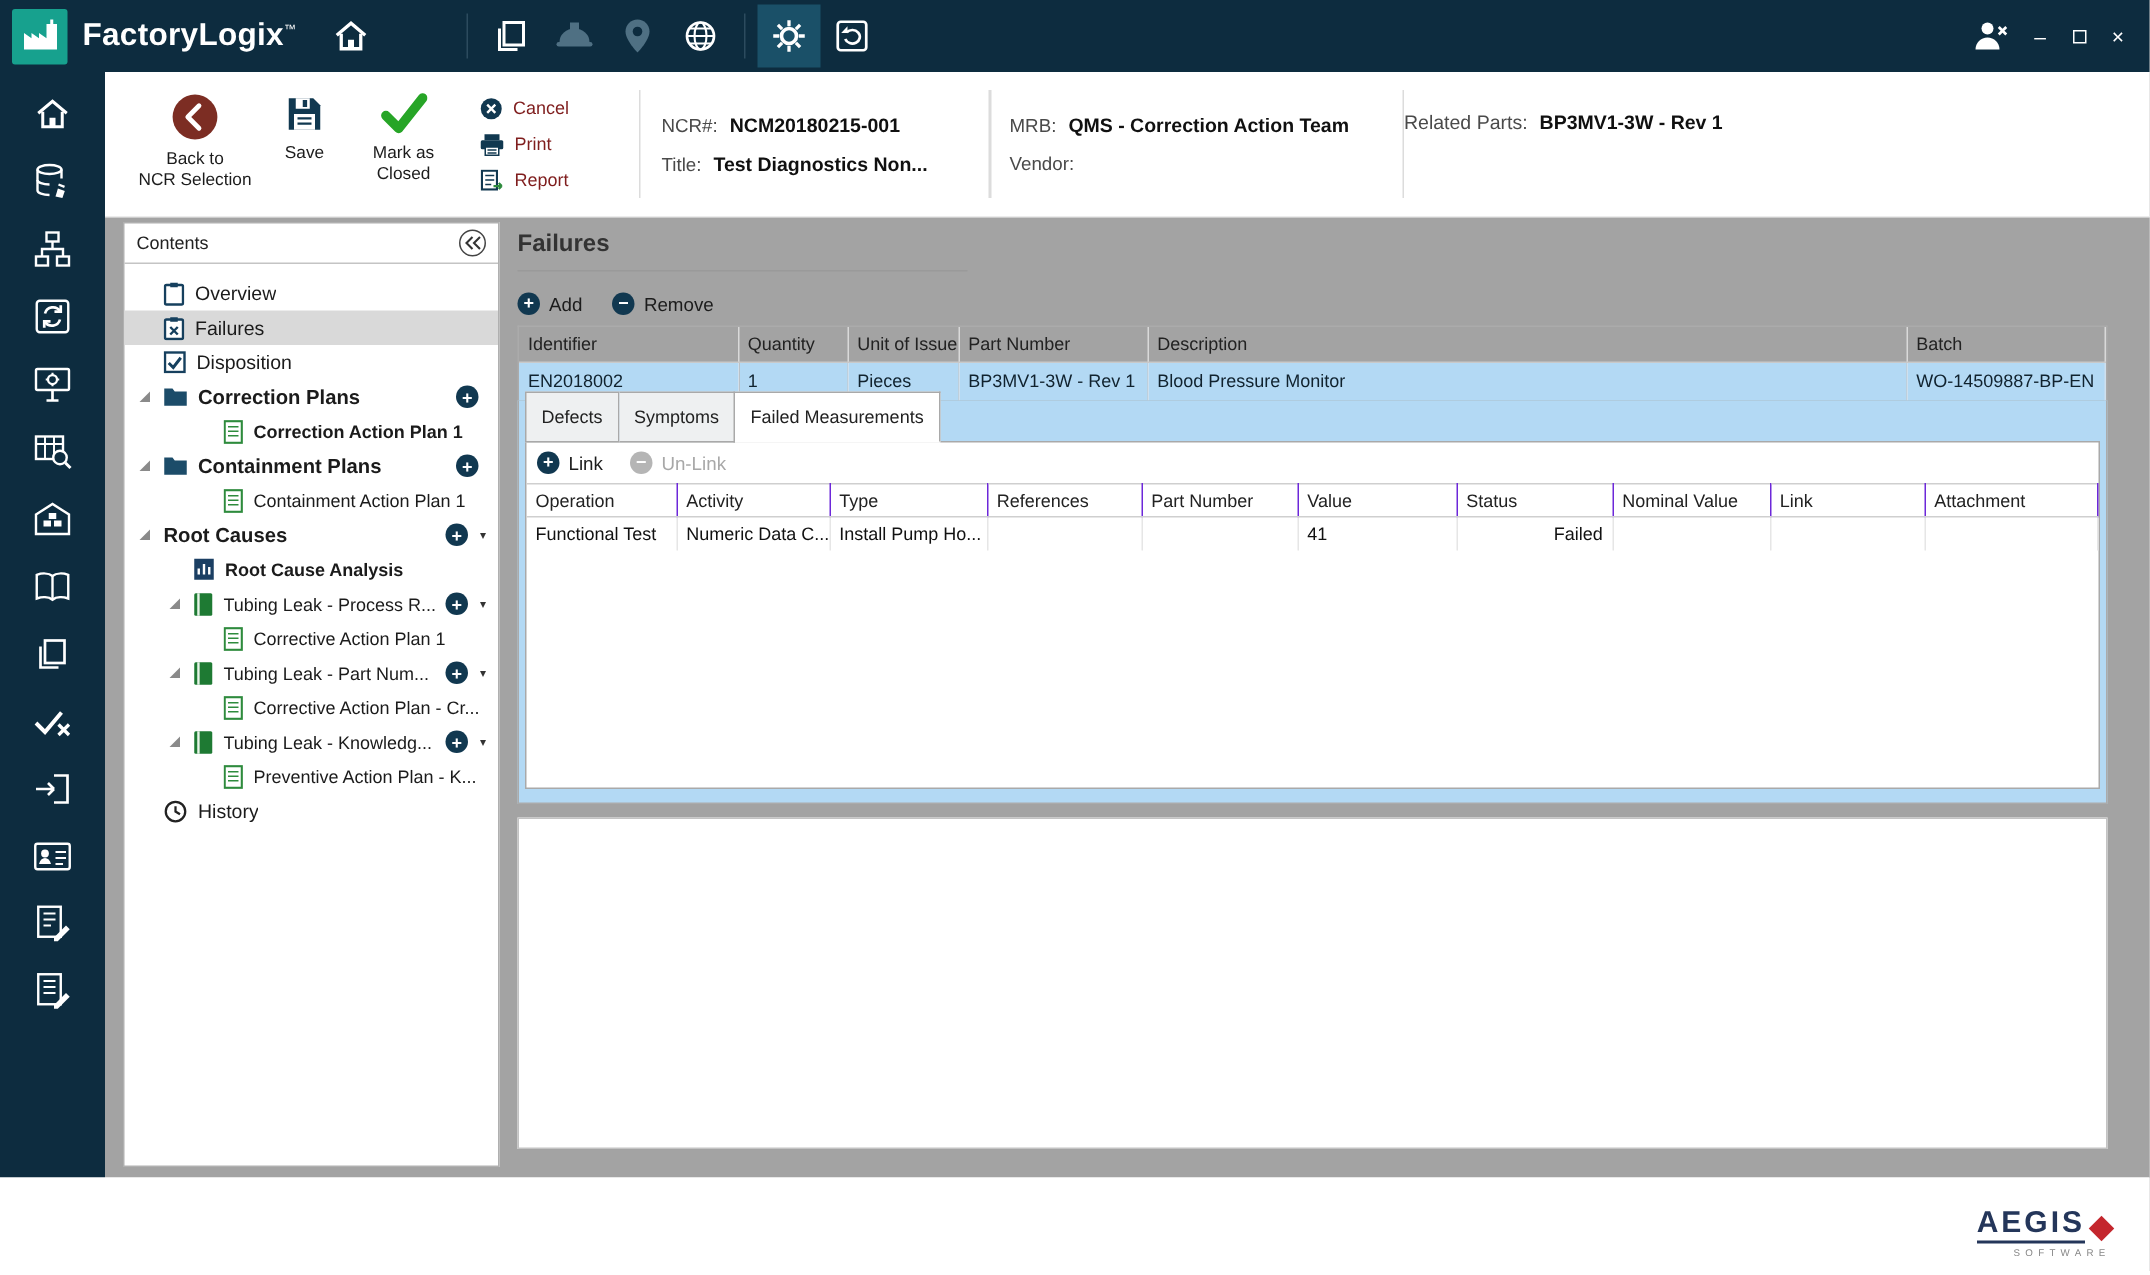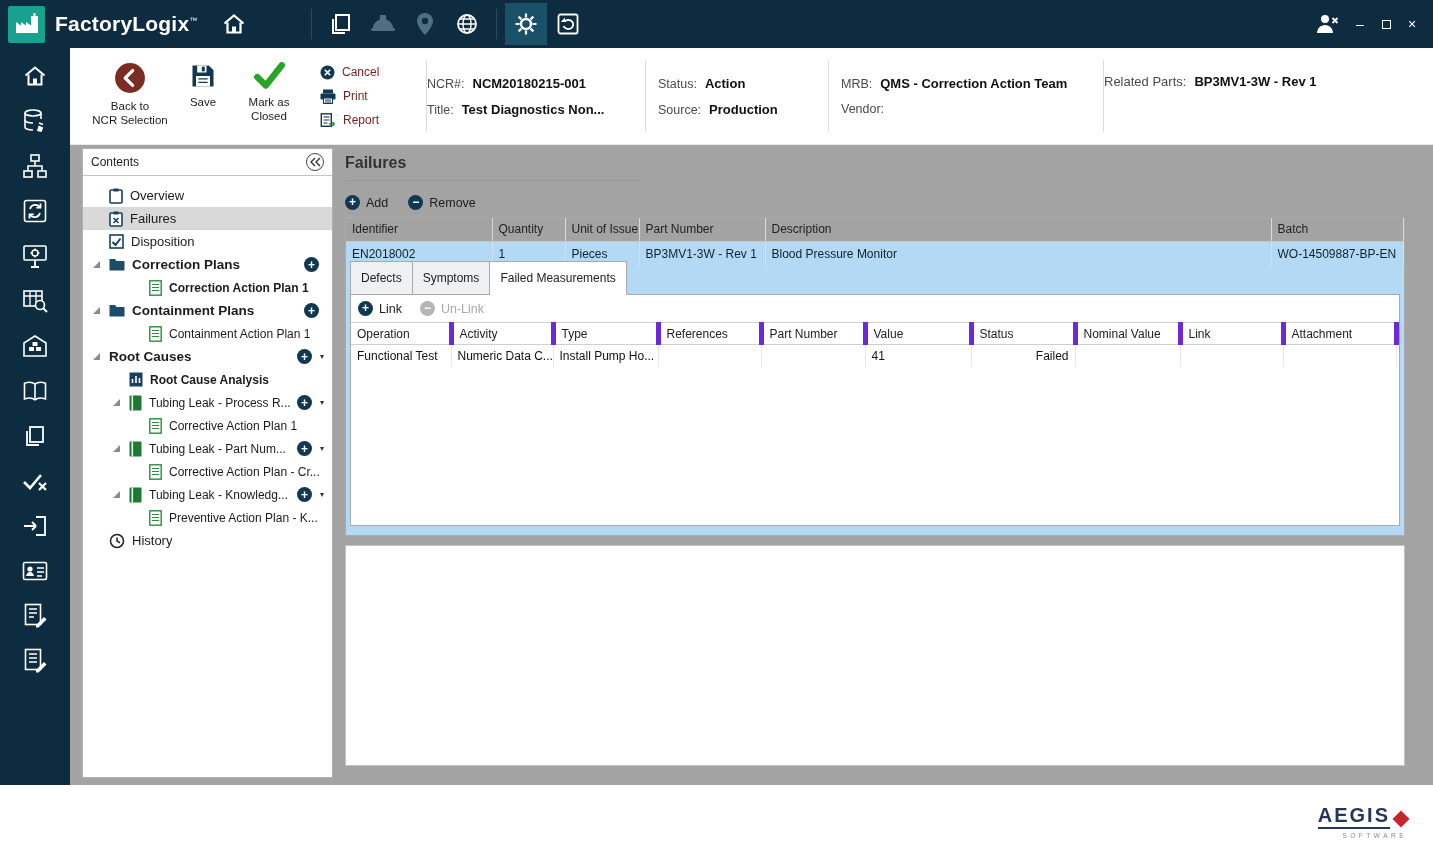--- a/index.html
+++ b/index.html
@@ -77,21 +77,21 @@
   .mtable th{height:23px;font-weight:400;font-size:12px;text-align:left;padding:0 6px;border-right:1px solid #d9d9d9;border-bottom:1px solid #c9c9c9;color:#222;overflow:hidden;white-space:nowrap;}
   .mtable td{height:26px;font-size:12px;padding:0 6px;border-right:1px solid #cfe0ee;color:#10222e;overflow:hidden;white-space:nowrap;}
   .selrow td{background:#b3d9f4;}
   .bluewrap{background:#b3d9f4;padding:3px 4px 9px 4px;border:1px solid #ababab;border-top:none;}
   .tabstrip{display:flex;align-items:flex-end;height:25px;}
   .tab{height:24px;padding:16px 10px;font-size:12px;display:flex;align-items:center;background:#eef0f1;border:1px solid #a9a9a9;border-left:none;cursor:pointer;color:#222;}
   .tab:first-child{border-left:1px solid #a9a9a9;}
   .tab.active{background:#fff;border-bottom:1px solid #fff;height:25px;position:relative;z-index:2;}
   .detailbox{background:#fff;border:1px solid #a9a9a9;margin-top:-1px;height:232px;}
   .linkbar{display:flex;align-items:center;gap:18px;height:27px;padding:0 7px;}
-  .dtable th{height:22px;font-weight:400;font-size:12px;text-align:left;padding:0 6px;border-right:5px solid #6d28d9;border-top:1px solid #cfcfcf;border-bottom:1px solid #cfcfcf;color:#222;overflow:hidden;white-space:nowrap;}
+  .dtable th{height:22px;font-weight:400;font-size:12px;text-align:left;padding:0 6px;border-right:1px solid #6d28d9;border-top:1px solid #cfcfcf;border-bottom:1px solid #cfcfcf;color:#222;overflow:hidden;white-space:nowrap;}
   .dtable td{height:22px;font-size:12px;padding:0 6px;border-right:1px solid #e6e6e6;color:#111;overflow:hidden;white-space:nowrap;}
   .tright{text-align:right;}
   .emptypanel{margin-top:9px;width:1060px;height:221px;border:1px solid #c3c3c3;background:#fff;}
 
   
   .footer{position:absolute;left:0;top:785px;width:1433px;height:65px;background:#fff;}
   .aegis{position:absolute;right:26px;top:18px;}
   .aegis-line{display:flex;align-items:flex-end;}
   .aegis-name{font-size:20px;font-weight:700;color:#24365a;letter-spacing:2px;border-bottom:2px solid #24365a;line-height:24px;}
   .diamond{width:12px;height:12px;background:#c4262d;transform:rotate(45deg);margin-left:5px;margin-bottom:4px;}
@@ -323,41 +323,31 @@
     <button class="smallbtn">
       <svg width="16" height="15" viewBox="0 0 15 15">
           <rect x="0.8" y="0.8" width="10" height="12.5" fill="#fff" stroke="#113850" stroke-width="1.4"></rect>
           <path d="M3 4h6M3 7h6M3 10h4" stroke="#113850" stroke-width="1.1"></path>
           <path d="M8.5 11h5.5M14 11l-2-2M14 11l-2 2" stroke="#2e8b3d" stroke-width="1.5" fill="none"></path>
         </svg>
       <span>Report</span>
     </button>
   </div>
   <div class="vsep" style="margin-left:14px"></div>
-  <div class="infogrp" style="width:218px">
+  <div class="infogrp" style="margin-left:14px;width:218px">
     <div class="inforow">
         <span class="lbl">NCR#:</span>
         <span class="val">NCM20180215-001</span>
       </div>
     <div class="inforow">
         <span class="lbl">Title:</span>
         <span class="val">Test Diagnostics Non...</span>
       </div>
   </div>
   <div class="vsep"></div>
-  <div class="infogrp" style="margin-left:12px;width:170px">
-    <div class="inforow">
-        <span class="lbl">Status:</span>
-        <span class="val">Action</span>
-      </div>
-    <div class="inforow">
-        <span class="lbl">Source:</span>
-        <span class="val">Production</span>
-      </div>
-  </div>
   <div class="vsep"></div>
   <div class="infogrp" style="margin-left:12px;width:262px">
     <div class="inforow">
         <span class="lbl">MRB:</span>
         <span class="val">QMS - Correction Action Team</span>
       </div>
     <div class="inforow">
         <span class="lbl">Vendor:</span>
         <span class="val"></span>
       </div>

